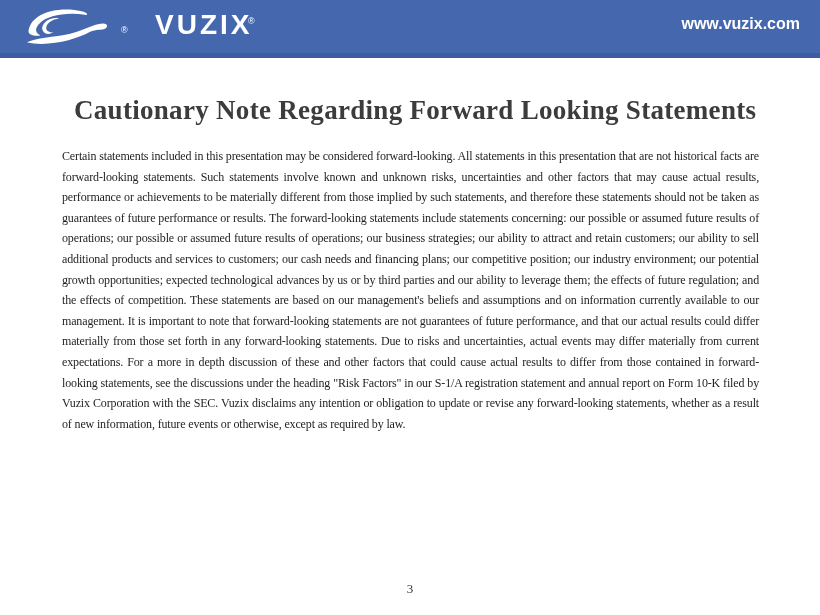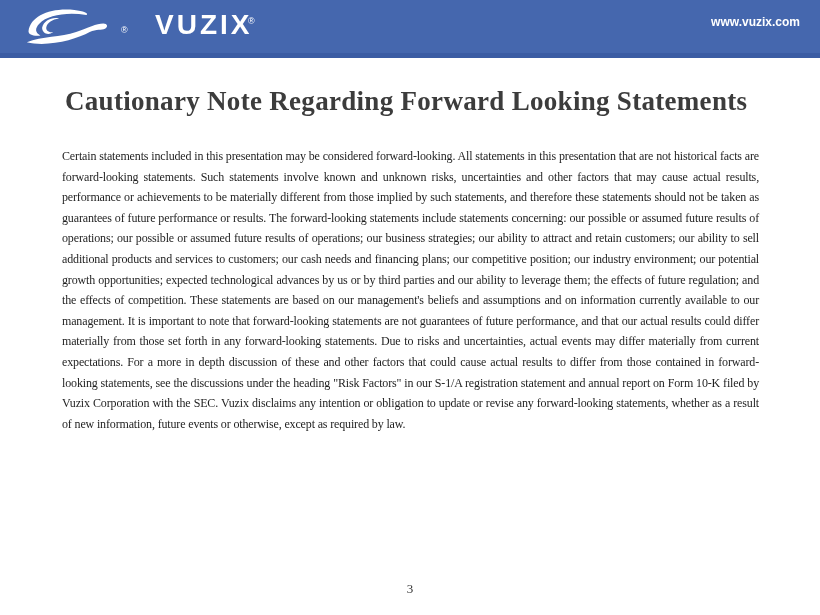--- a/index.html
+++ b/index.html
@@ -49,30 +49,30 @@
     left: 248px; top: 16px;
     font-family: "Liberation Sans", sans-serif;
     font-size: 9px;
     color: #ffffff;
   }
   .site-url {
     position: absolute;
     right: 20px; top: 15px;
     font-family: "Liberation Sans", sans-serif;
     font-weight: bold;
-    font-size: 12px;
+    font-size: 16px;
     color: #ffffff;
     text-align: center;
   }
 
   
   .page-title {
     position: absolute;
     left: 62px; top: 83px;
-    margin: 3px;
+    margin: 12px;
     font-family: "Liberation Serif", serif;
     font-weight: bold;
     font-size: 27px;
     letter-spacing: 0.3px;
     color: #3c3c3c;
     white-space: nowrap;
   }
   .disclaimer {
     position: absolute;
     left: 62px; top: 146px;

